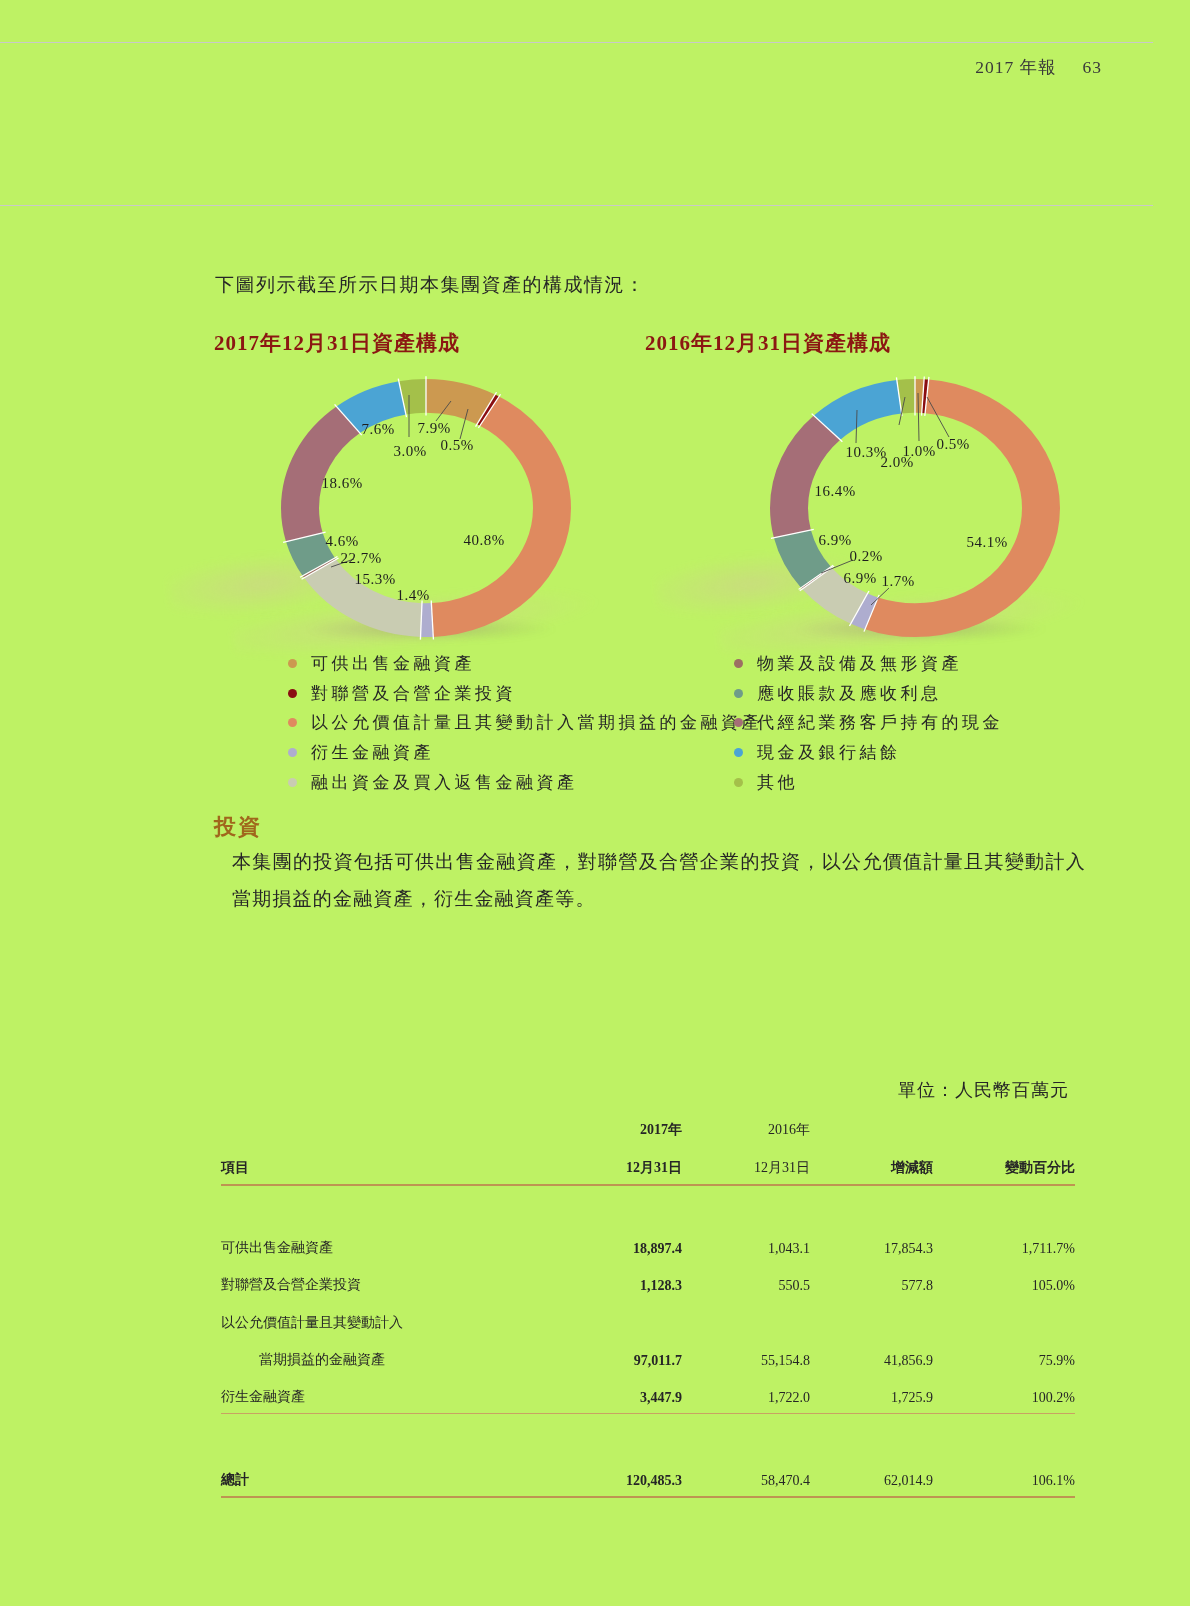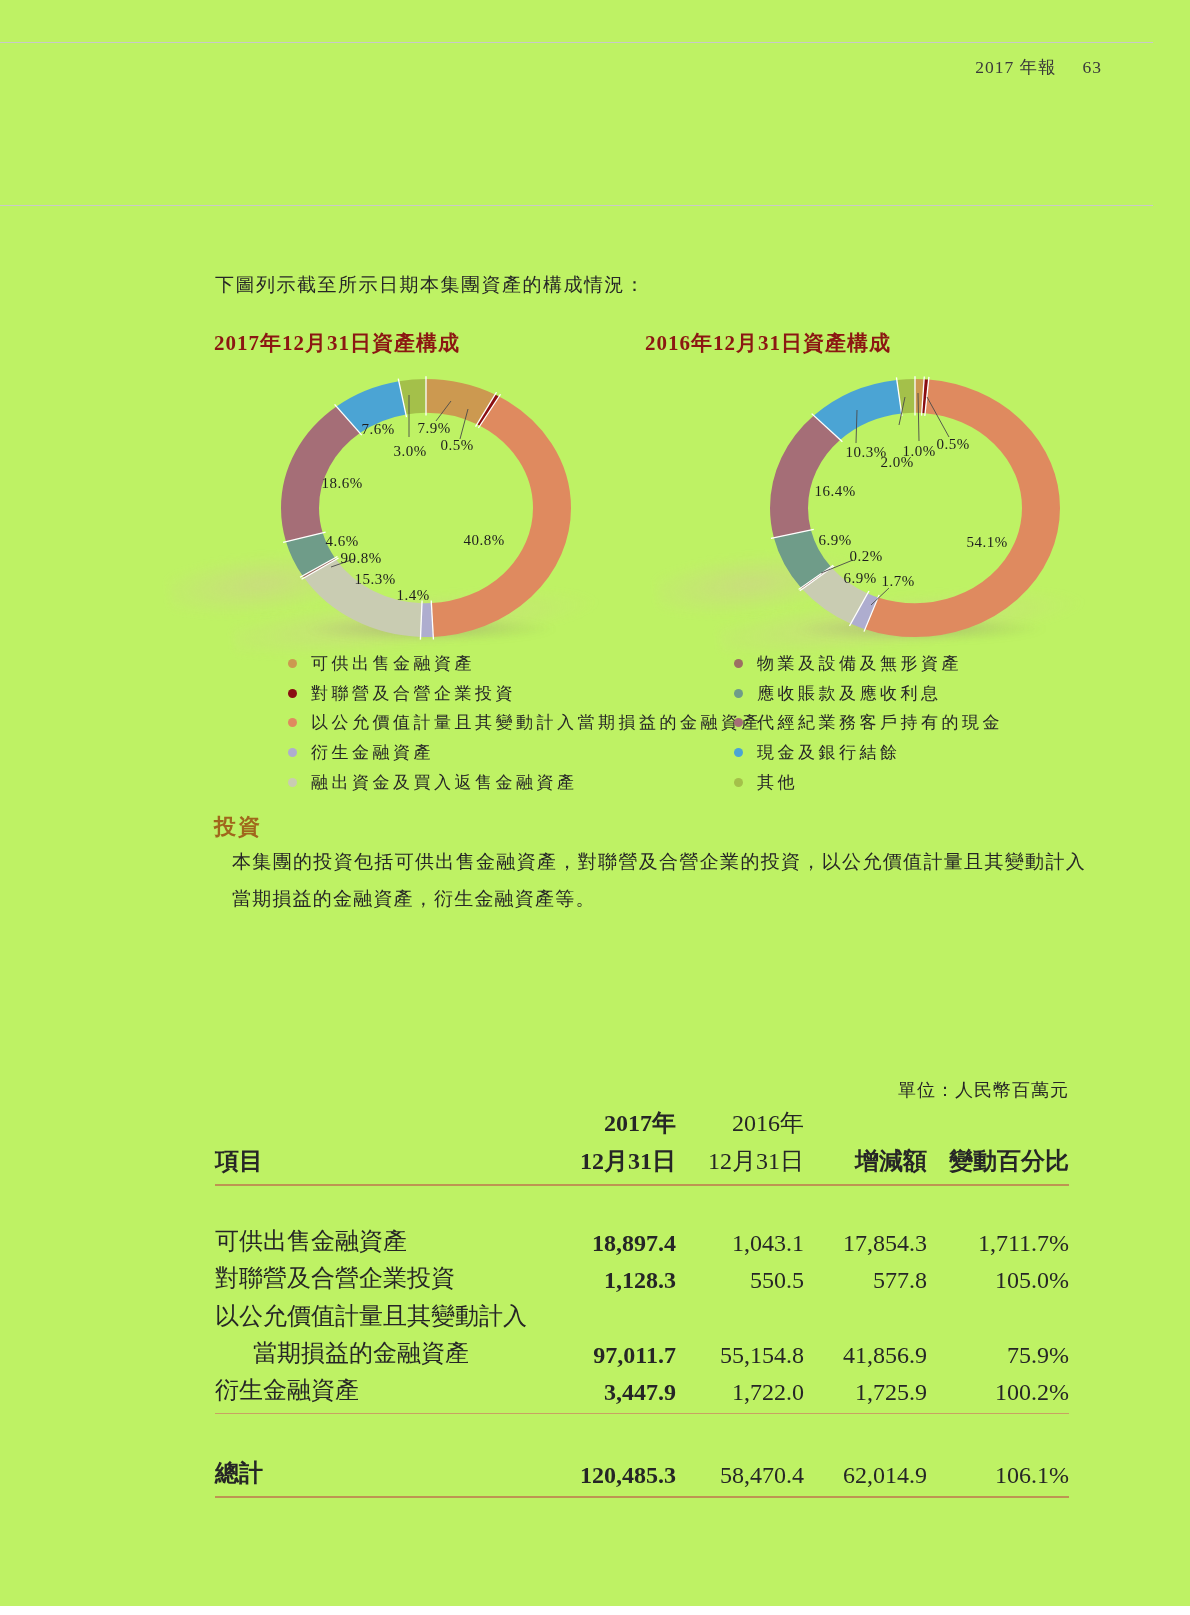--- a/index.html
+++ b/index.html
@@ -35,22 +35,22 @@
   .legend-bullet { width:9px; height:9px; border-radius:50%; flex:0 0 9px; margin-right:14px; }
   .legend-label { font-size:17px; letter-spacing:3.5px; color:#262626; white-space:nowrap; }
 
   .sec-heading { position:absolute; left:214px; top:812px; font-size:22px; font-weight:bold; color:#a0671c; letter-spacing:2px; }
   .para { position:absolute; left:215px; width:854px; font-size:19px; line-height:37px; letter-spacing:1.2px; text-align:justify;margin-left:17px; }
   .para.p1 { top:843px; }
   .para.p2 { top:931px; }
 
   .unit-note { position:absolute; left:215px; top:1078px; width:854px; text-align:right; font-size:18px; letter-spacing:1px; }
 
-  .fin-table { position:absolute; left:215px; top:1108px; width:854px; display:grid;
-               grid-template-columns:326px 135px 128px 123px 142px; font-size:24px; }
+  .fin-table { position:absolute; left:221px; top:1108px; width:854px; display:grid;
+               grid-template-columns:326px 135px 128px 123px 142px; font-size:14px; }
   .fin-table .cell { display:flex; align-items:flex-end; padding-bottom:7px; }
   .fin-table .num { justify-content:flex-end; text-align:right; }
   .fin-table .bold { font-weight:bold; }
   .fin-table .h1 { height:38px; }
   .fin-table .h2 { height:40px; border-bottom:2px solid #be9452; }
   .fin-table .dr { height:37.5px; }
   .fin-table .last { border-bottom:1px solid #c8a263; }
   .fin-table .tr { height:40px; border-bottom:2px solid #be9452; }
   .fin-table .spacer { grid-column:1 / -1; }
   .fin-table .indent { padding-left:38px; }
@@ -105,21 +105,21 @@
         <line x1="170" y1="22" x2="155" y2="42" stroke="#4a4a4a" stroke-width="0.9"></line>
         <line x1="187" y1="30" x2="179" y2="60" stroke="#4a4a4a" stroke-width="0.9"></line>
         <line x1="50" y1="188" x2="73" y2="180" stroke="#4a4a4a" stroke-width="0.9"></line>
         <line x1="128" y1="16" x2="128" y2="58" stroke="#4a4a4a" stroke-width="0.9"></line>
       </svg>
       <div class="pct-label" style="left: 153px; top: 49px;">7.9%</div>
       <div class="pct-label" style="left: 176px; top: 66px;">0.5%</div>
       <div class="pct-label" style="left: 203px; top: 161px;">40.8%</div>
       <div class="pct-label" style="left: 132px; top: 216px;">1.4%</div>
       <div class="pct-label" style="left: 94px; top: 200px;">15.3%</div>
-      <div class="pct-label" style="left: 80px; top: 179px;">90.8%</div>
+      <div class="pct-label" style="left: 80px; top: 179px;">22.7%</div>
       <div class="pct-label" style="left: 61px; top: 162px;">4.6%</div>
       <div class="pct-label" style="left: 61px; top: 104px;">18.6%</div>
       <div class="pct-label" style="left: 97px; top: 50px;">7.6%</div>
       <div class="pct-label" style="left: 129px; top: 72px;">3.0%</div>
     </div>
   <div id="chart1" class="chart">
       <svg viewBox="0 0 292 258">
         <g transform="translate(146,129) scale(1,0.89)">
           <circle cx="0" cy="0" r="126" fill="none" stroke="#cc9950" stroke-width="38" pathLength="100" stroke-dasharray="1 99" stroke-dashoffset="0" transform="rotate(-90)"></circle>
           <circle cx="0" cy="0" r="126" fill="none" stroke="#8a0e12" stroke-width="38" pathLength="100" stroke-dasharray="0.5 99.5" stroke-dashoffset="-1" transform="rotate(-90)"></circle>

